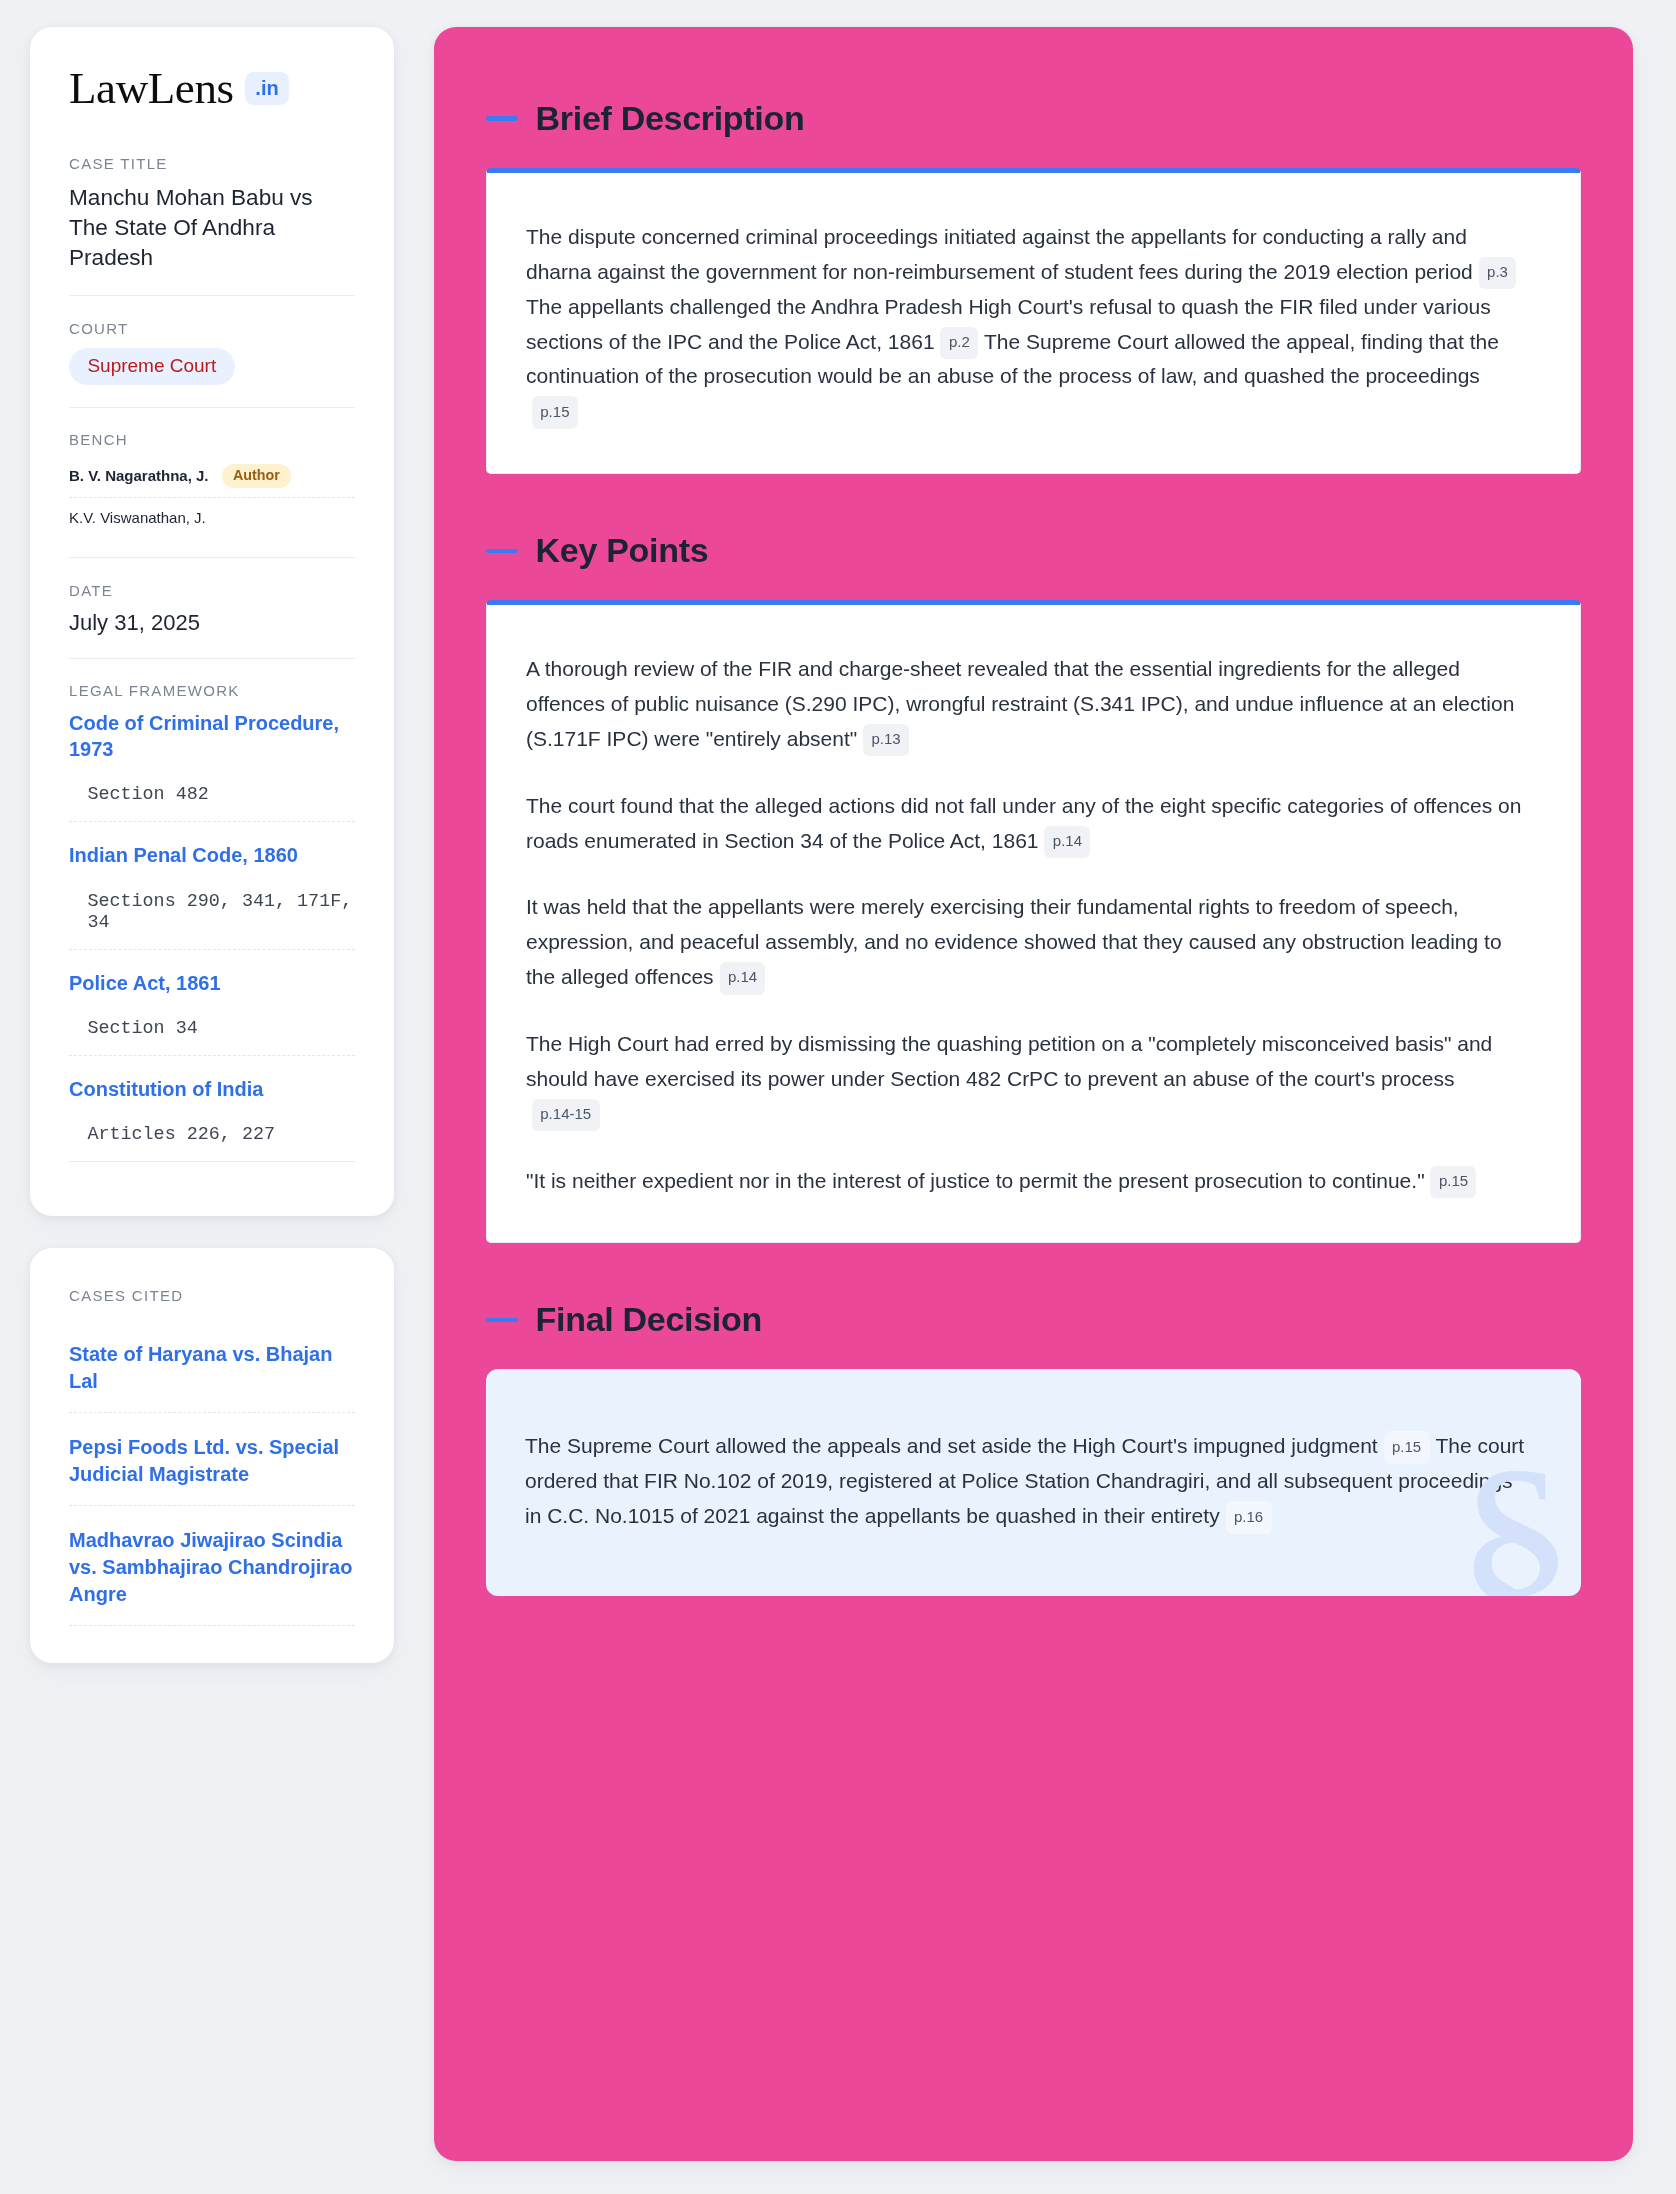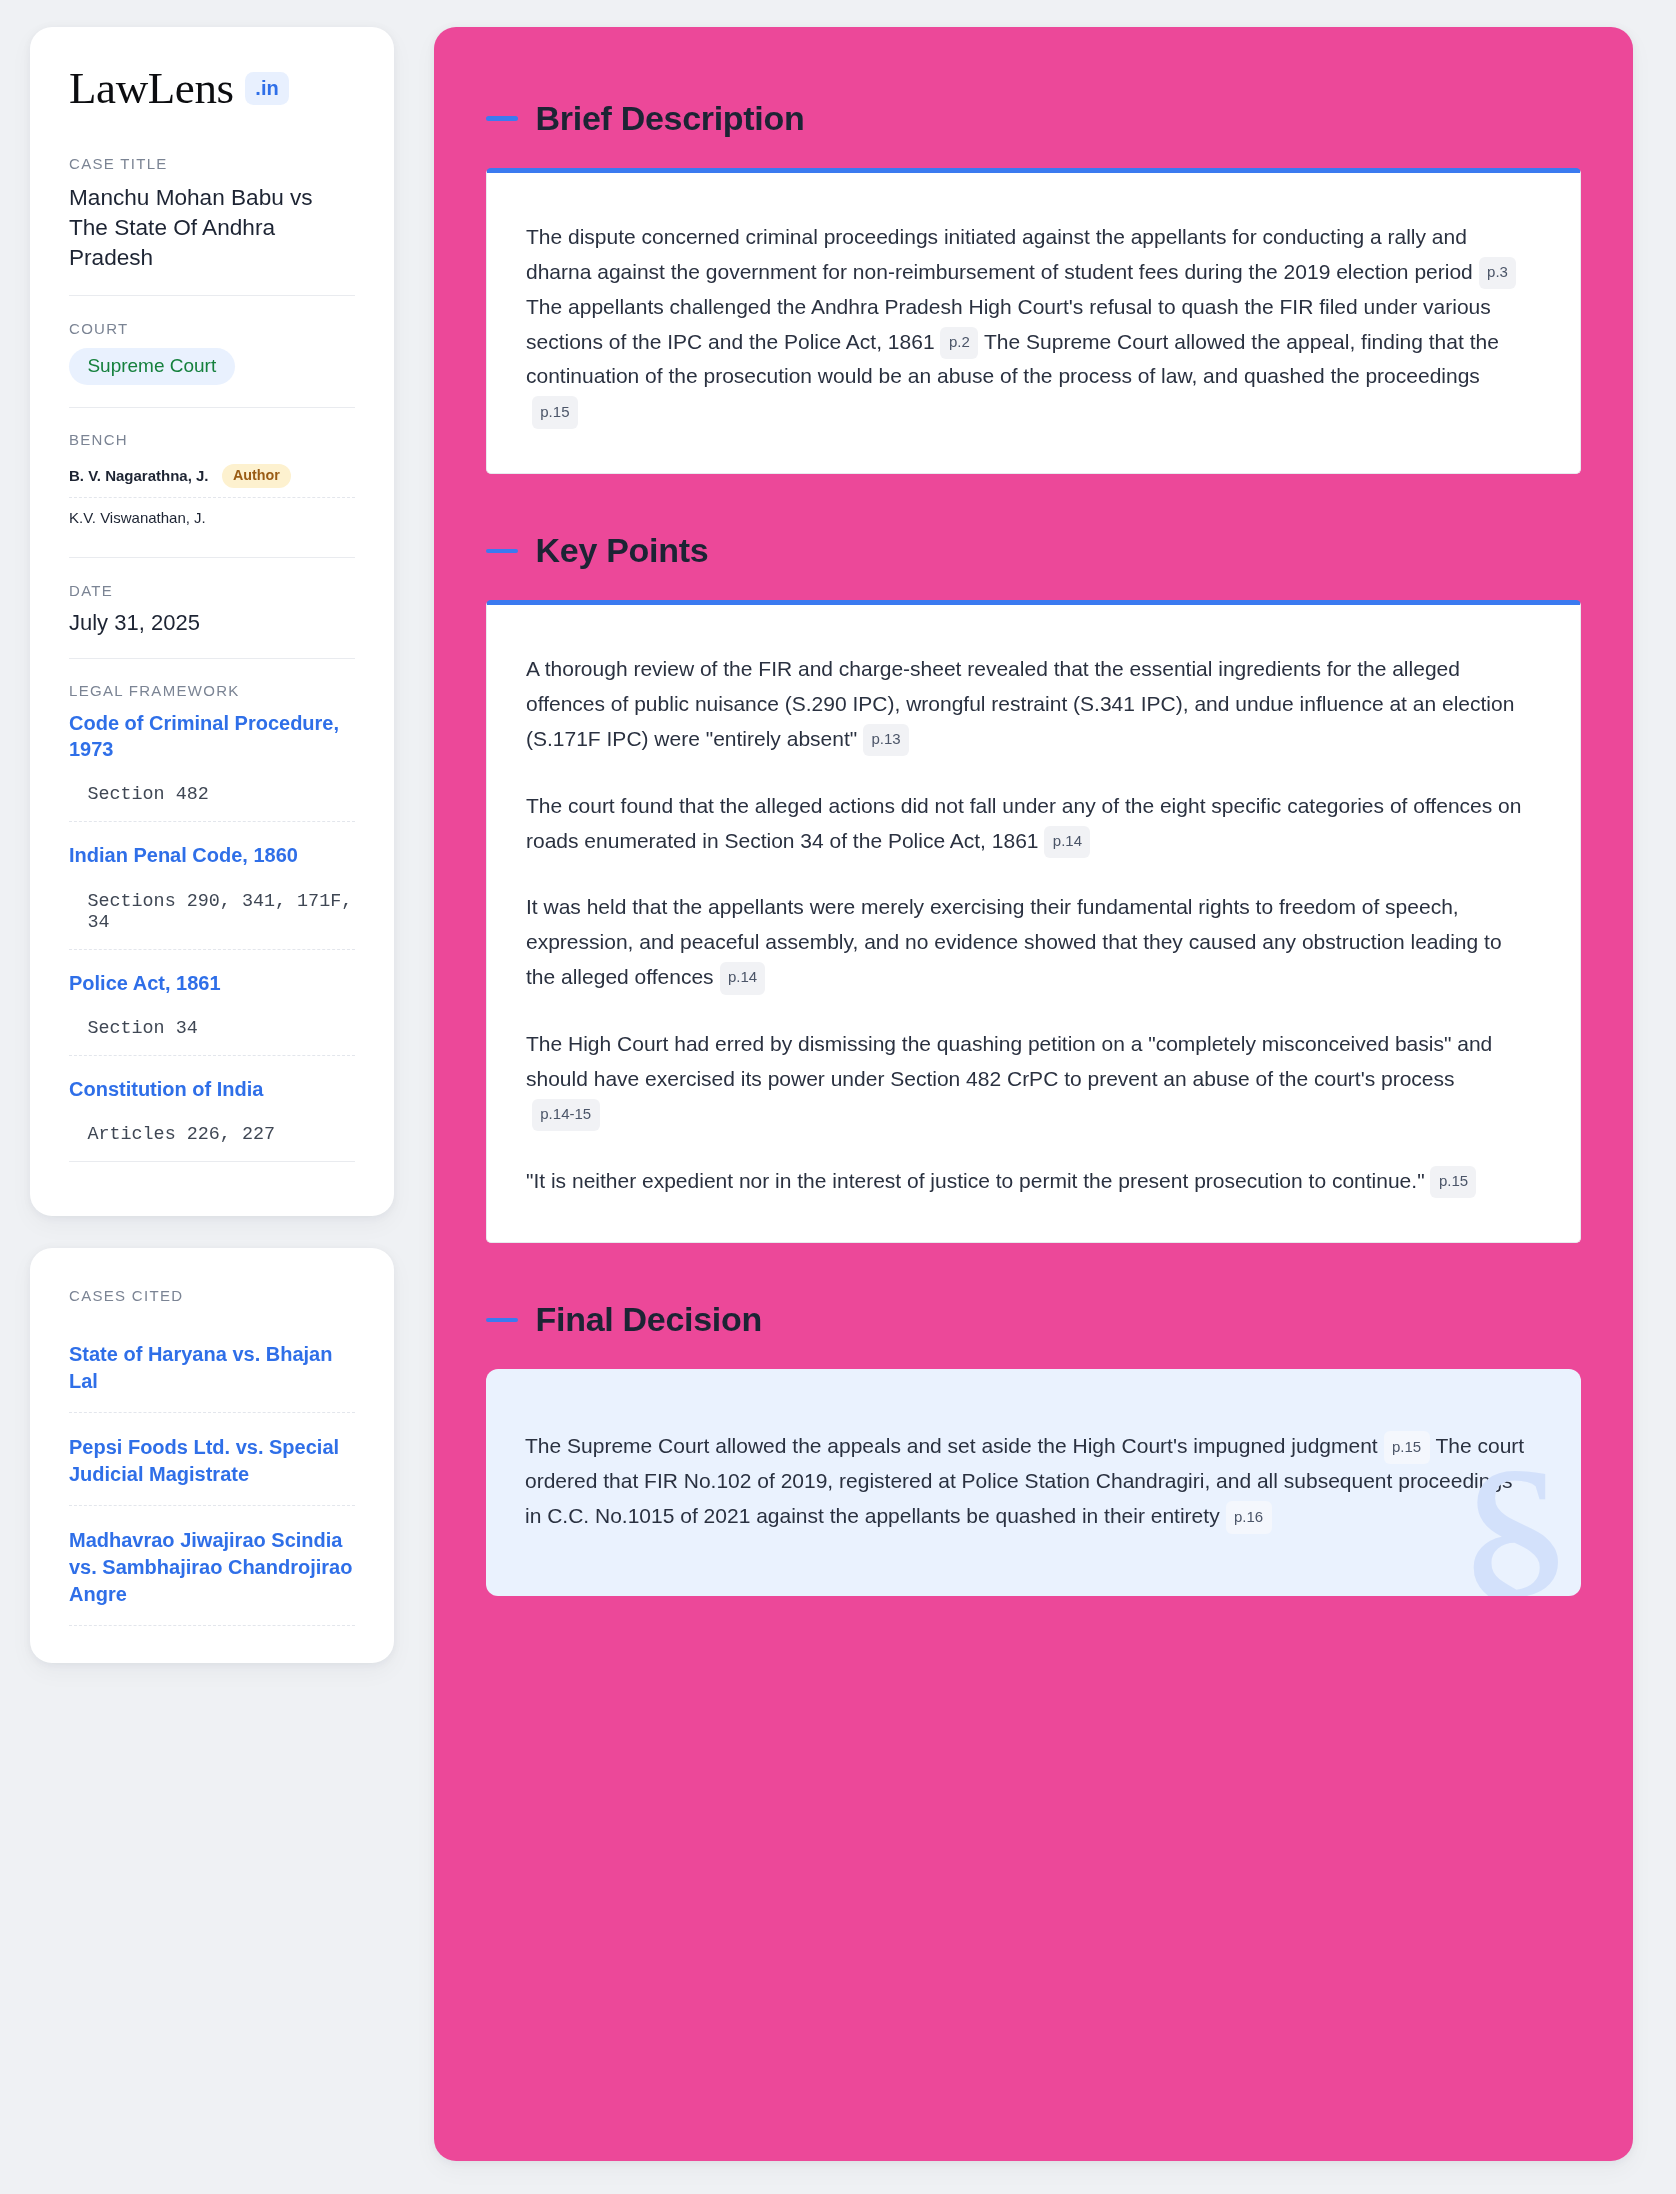--- a/index.html
+++ b/index.html
@@ -78,21 +78,21 @@
 
   .meta-block { padding-bottom: 22px; }
   .meta-block + .meta-block {
     border-top: 0.8px solid #e9ebef;
     padding-top: 23.5px;
   }
 
   .court-pill {
     display: inline-block;
     background: #e9f1fe;
-    color: #15803d;
+    color: #b91c1c;
     font-size: 19px;
     font-weight: 500;
     border-radius: 838px;
     padding: 7.5px 18.4px;
   }
 
   .judge-row {
     display: flex;
     align-items: center;
     gap: 13.4px;

